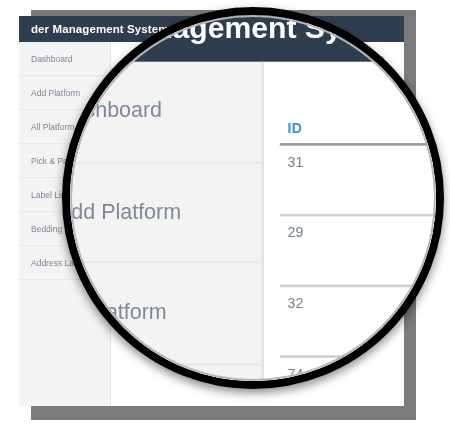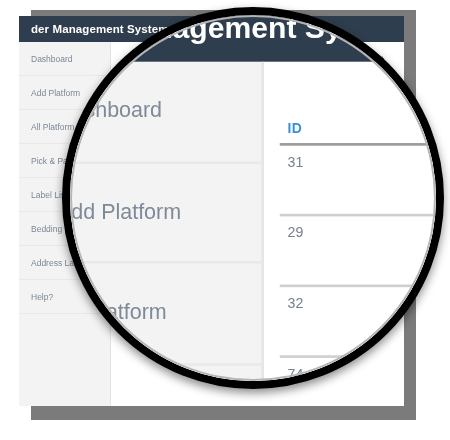--- a/index.html
+++ b/index.html
@@ -274,23 +274,20 @@
           <span>Pick &amp; Pack List</span>
         </div>
         <div class="side-item">
           <span>Label List(CSV)</span>
         </div>
         <div class="side-item">
           <span>Bedding</span>
         </div>
         <div class="side-item">
           <span>Address Label</span>
-        </div>
-        <div class="side-item">
-          <span>Help?</span>
         </div>
       </nav>
 
       <section class="app-content">
         <div class="content-title">List</div>
 
         <table class="mini">
           <thead>
             <tr>
               <th class="col-id">ID</th>

